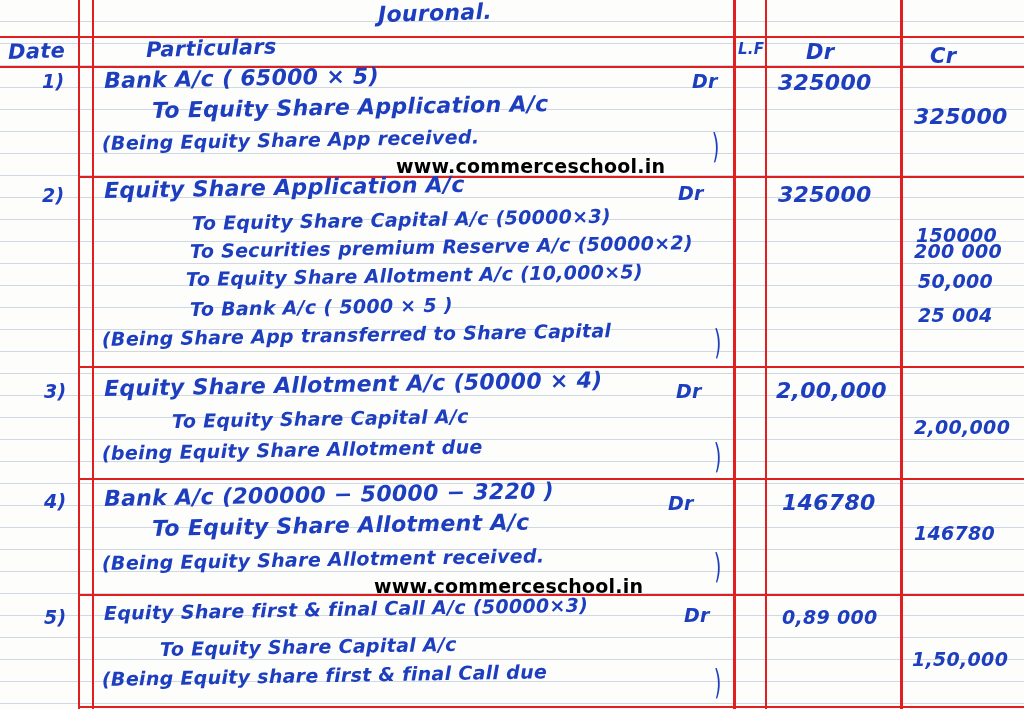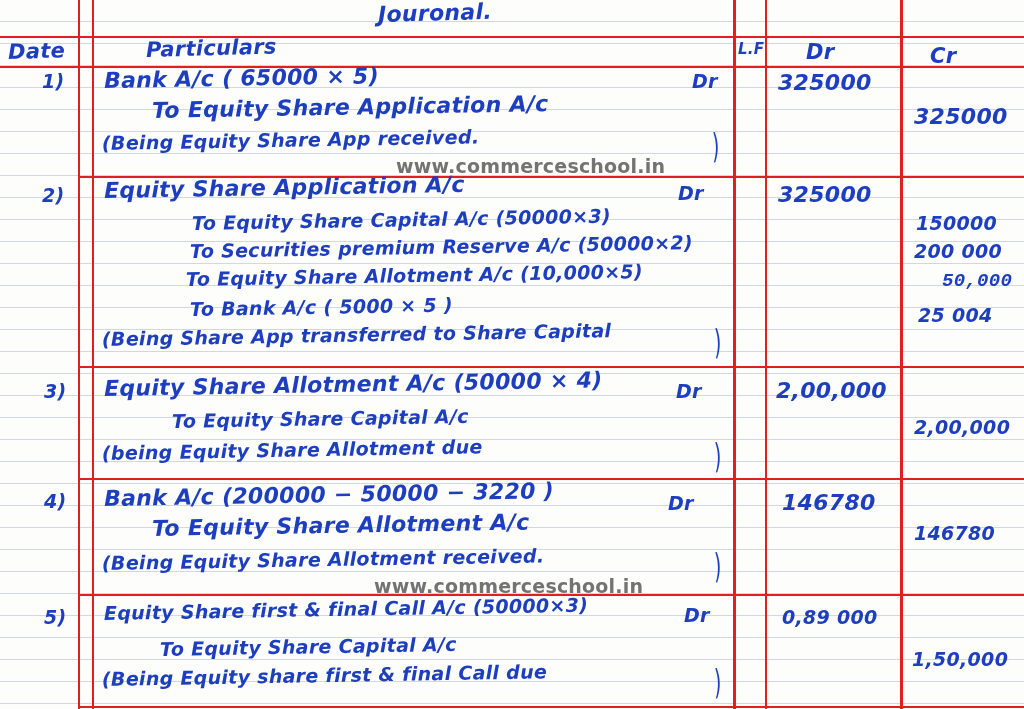--- a/index.html
+++ b/index.html
@@ -68,21 +68,21 @@
     position: absolute;
     color: #1d3fbf;
     font-size: 34px;
     font-weight: 400;
     transform: scaleX(0.55) rotate(-2deg);
     transform-origin: left center;
   }
 
   .watermark {
     position: absolute;
-    color: #737373;
+    color: #000000;
     font-family: "DejaVu Sans", sans-serif;
     font-weight: 700;
     font-size: 19px;
     letter-spacing: 0.2px;
     white-space: nowrap;
   }
 </style>
 </head>
 <body>
 
@@ -119,27 +119,27 @@
   <div class="hand lg" style="left:914px; top:104px;">325000</div>
   <div class="hand md tilt2" style="left:102px; top:132px;">(Being  Equity  Share  App  received.</div>
   <div class="brace" style="left:712px; top:126px;">)</div>
 
   <div class="hand md" style="left:42px; top:184px;">2)</div>
   <div class="hand lg tilt2" style="left:104px; top:178px;">Equity  Share  Application  A/c</div>
   <div class="hand md" style="left:678px; top:182px;">Dr</div>
   <div class="hand lg" style="left:778px; top:182px;">325000</div>
 
   <div class="hand md tilt2" style="left:192px; top:212px;">To  Equity  Share  Capital  A/c (50000×3)</div>
-  <div class="hand md" style="left:916px; top:212px;">150000</div>
+  <div class="hand md" style="left:916px; top:224px;">150000</div>
 
   <div class="hand md tilt2" style="left:190px; top:240px;">To  Securities premium Reserve A/c (50000×2)</div>
   <div class="hand md" style="left:914px; top:240px;">200 000</div>
 
   <div class="hand md tilt2" style="left:186px; top:268px;">To Equity Share Allotment A/c (10,000×5)</div>
-  <div class="hand md" style="left:942px; top:270px;font-family:Liberation Mono, monospace;">50,000</div>
+  <div class="hand md" style="left:918px; top:270px;">50,000</div>
 
   <div class="hand md tilt2" style="left:190px; top:298px;">To Bank  A/c  ( 5000 × 5 )</div>
   <div class="hand md" style="left:918px; top:304px;">25 004</div>
 
   <div class="hand md tilt2" style="left:102px; top:328px;">(Being  Share  App  transferred  to  Share Capital</div>
   <div class="brace" style="left:714px; top:322px;">)</div>
 
   <div class="hand md" style="left:44px; top:380px;">3)</div>
   <div class="hand lg tilt2" style="left:104px; top:376px;">Equity  Share  Allotment  A/c  (50000 × 4)</div>
   <div class="hand md" style="left:676px; top:380px;">Dr</div>

